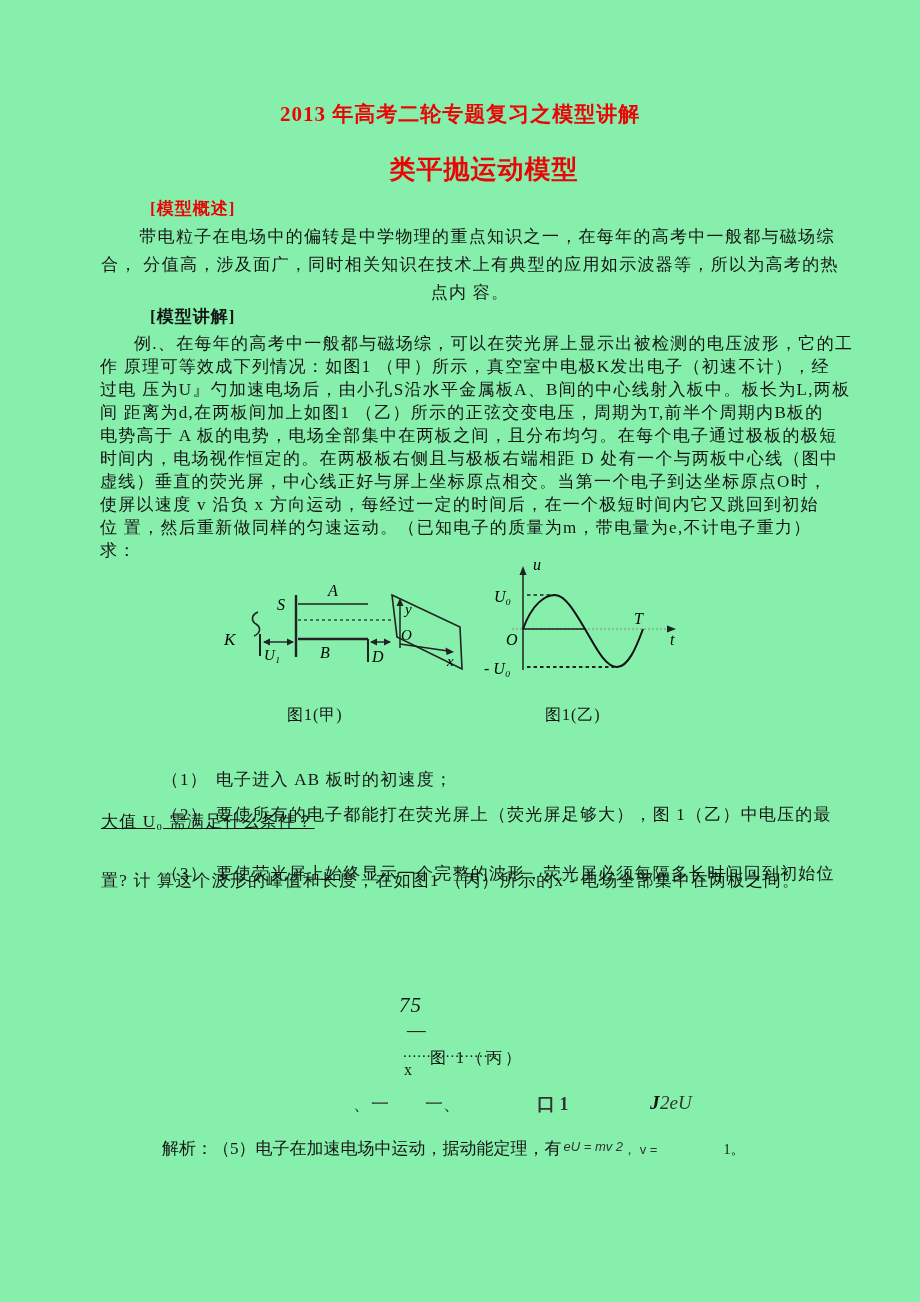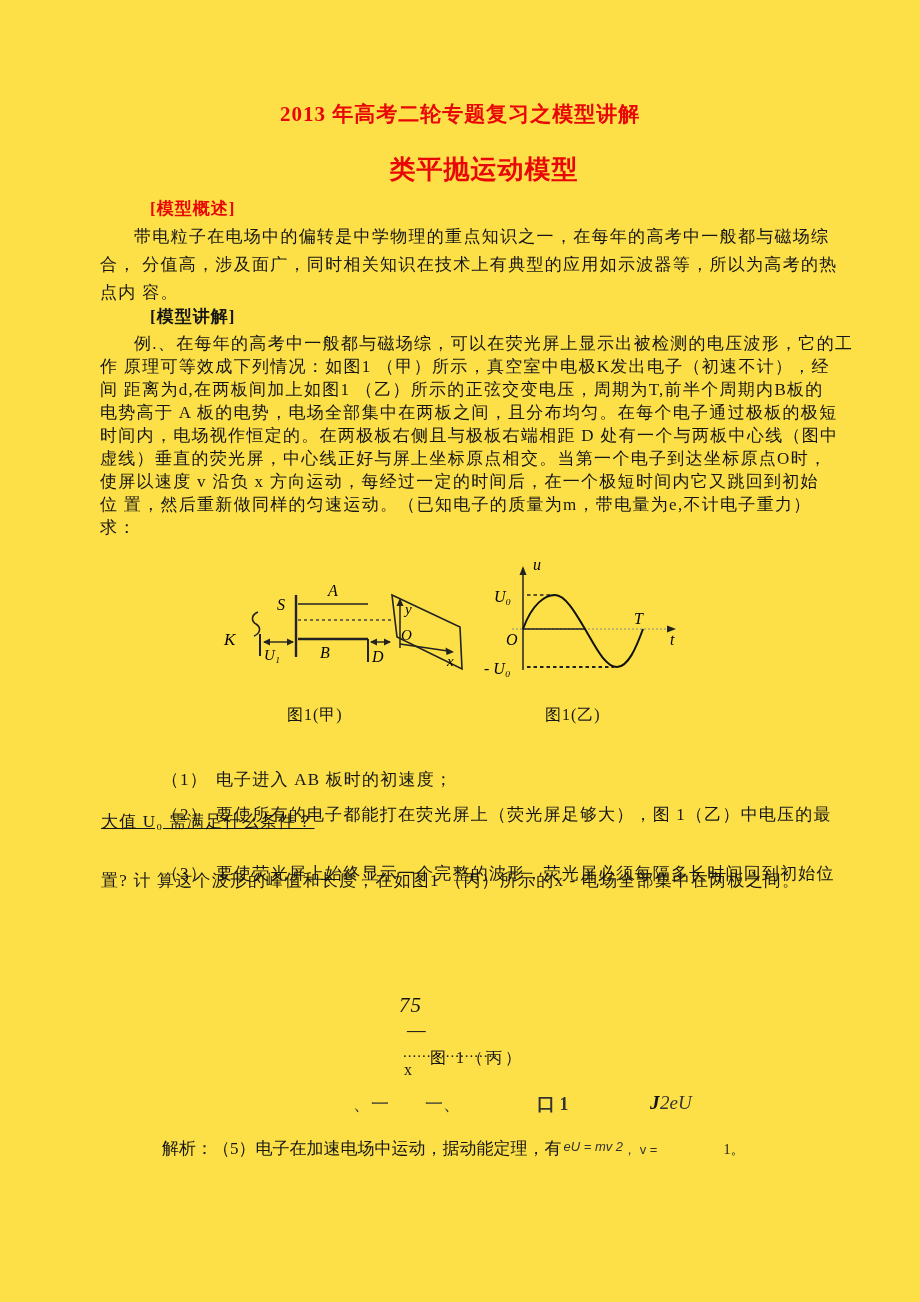--- a/index.html
+++ b/index.html
@@ -1,28 +1,28 @@
 <!DOCTYPE html>
 <html><head>
 <meta charset="utf-8">
 <style>
   html,body{margin:0;padding:0;background:#e8e8e8;}
   .page{
-    position:relative;width:920px;height:1302px;background:#fde047;
+    position:relative;width:920px;height:1302px;background:#86efac;
     font-family:"Liberation Serif","DejaVu Serif",serif;color:#151515;
     overflow:hidden;margin:0 auto;
   }
   .abs{position:absolute;}
   .center{width:920px;text-align:center;}
   .red{color:#e90606;}
   .doc-title{font-size:21px;font-weight:bold;letter-spacing:1px;}
   .doc-subtitle{font-size:26px;font-weight:bold;letter-spacing:1px;padding-left:24px;}
   .sec-header{font-size:17px;font-weight:bold;letter-spacing:1px;}
   .line{white-space:pre;font-size:17px;letter-spacing:1.3px;line-height:23px;}
-  .lh28 .line{line-height:28px;}
+  .lh28 .line{line-height:28px;text-align:center;}
   .indent{padding-left:34px;}
   .q-row{white-space:pre;font-size:17px;letter-spacing:1.2px;}
   .q-num{display:inline-block;}
   .q-text{display:inline-block;margin-left:8px;}
   .fig-caption{font-size:16px;letter-spacing:1px;}
   .axis75{font-style:italic;font-size:21px;letter-spacing:1px;margin-top:32px;}
   .dots{font-size:15px;letter-spacing:1px;font-style:normal;}
   .xlab{font-size:16px;font-style:normal;}
   .stray{font-size:18px;white-space:pre;color:#333;}
   .stray-j{font-style:italic;font-weight:bold;font-size:19px;color:#111;}
@@ -47,20 +47,21 @@
     <div class="line indent">带电粒子在电场中的偏转是中学物理的重点知识之一，在每年的高考中一般都与磁场综</div>
     <div class="line">合， 分值高，涉及面广，同时相关知识在技术上有典型的应用如示波器等，所以为高考的热</div>
     <div class="line">点内 容。</div>
   </div>
 
   <div class="abs sec-header" style="top:305px;left:150px;">[模型讲解]</div>
 
   <div class="abs" style="top:332px;left:100px;width:740px;">
     <div class="line indent">例.、在每年的高考中一般都与磁场综，可以在荧光屏上显示出被检测的电压波形，它的工</div>
     <div class="line">作 原理可等效成下列情况：如图1 （甲）所示，真空室中电极K发出电子（初速不计），经</div>
+    <div class="line">过电 压为U』勺加速电场后，由小孔S沿水平金属板A、B间的中心线射入板中。板长为L,两板</div>
     <div class="line">间 距离为d,在两板间加上如图1 （乙）所示的正弦交变电压，周期为T,前半个周期内B板的</div>
     <div class="line">电势高于 A 板的电势，电场全部集中在两板之间，且分布均匀。在每个电子通过极板的极短</div>
     <div class="line">时间内，电场视作恒定的。在两极板右侧且与极板右端相距 D 处有一个与两板中心线（图中</div>
     <div class="line">虚线）垂直的荧光屏，中心线正好与屏上坐标原点相交。当第一个电子到达坐标原点O时，</div>
     <div class="line">使屏以速度 v 沿负 x 方向运动，每经过一定的时间后，在一个极短时间内它又跳回到初始</div>
     <div class="line">位 置，然后重新做同样的匀速运动。（已知电子的质量为m，带电量为e,不计电子重力）</div>
     <div class="line">求：</div>
   </div>
 
   <svg class="abs" style="top:552px;left:210px;" width="300" height="150" viewBox="0 0 300 150">

